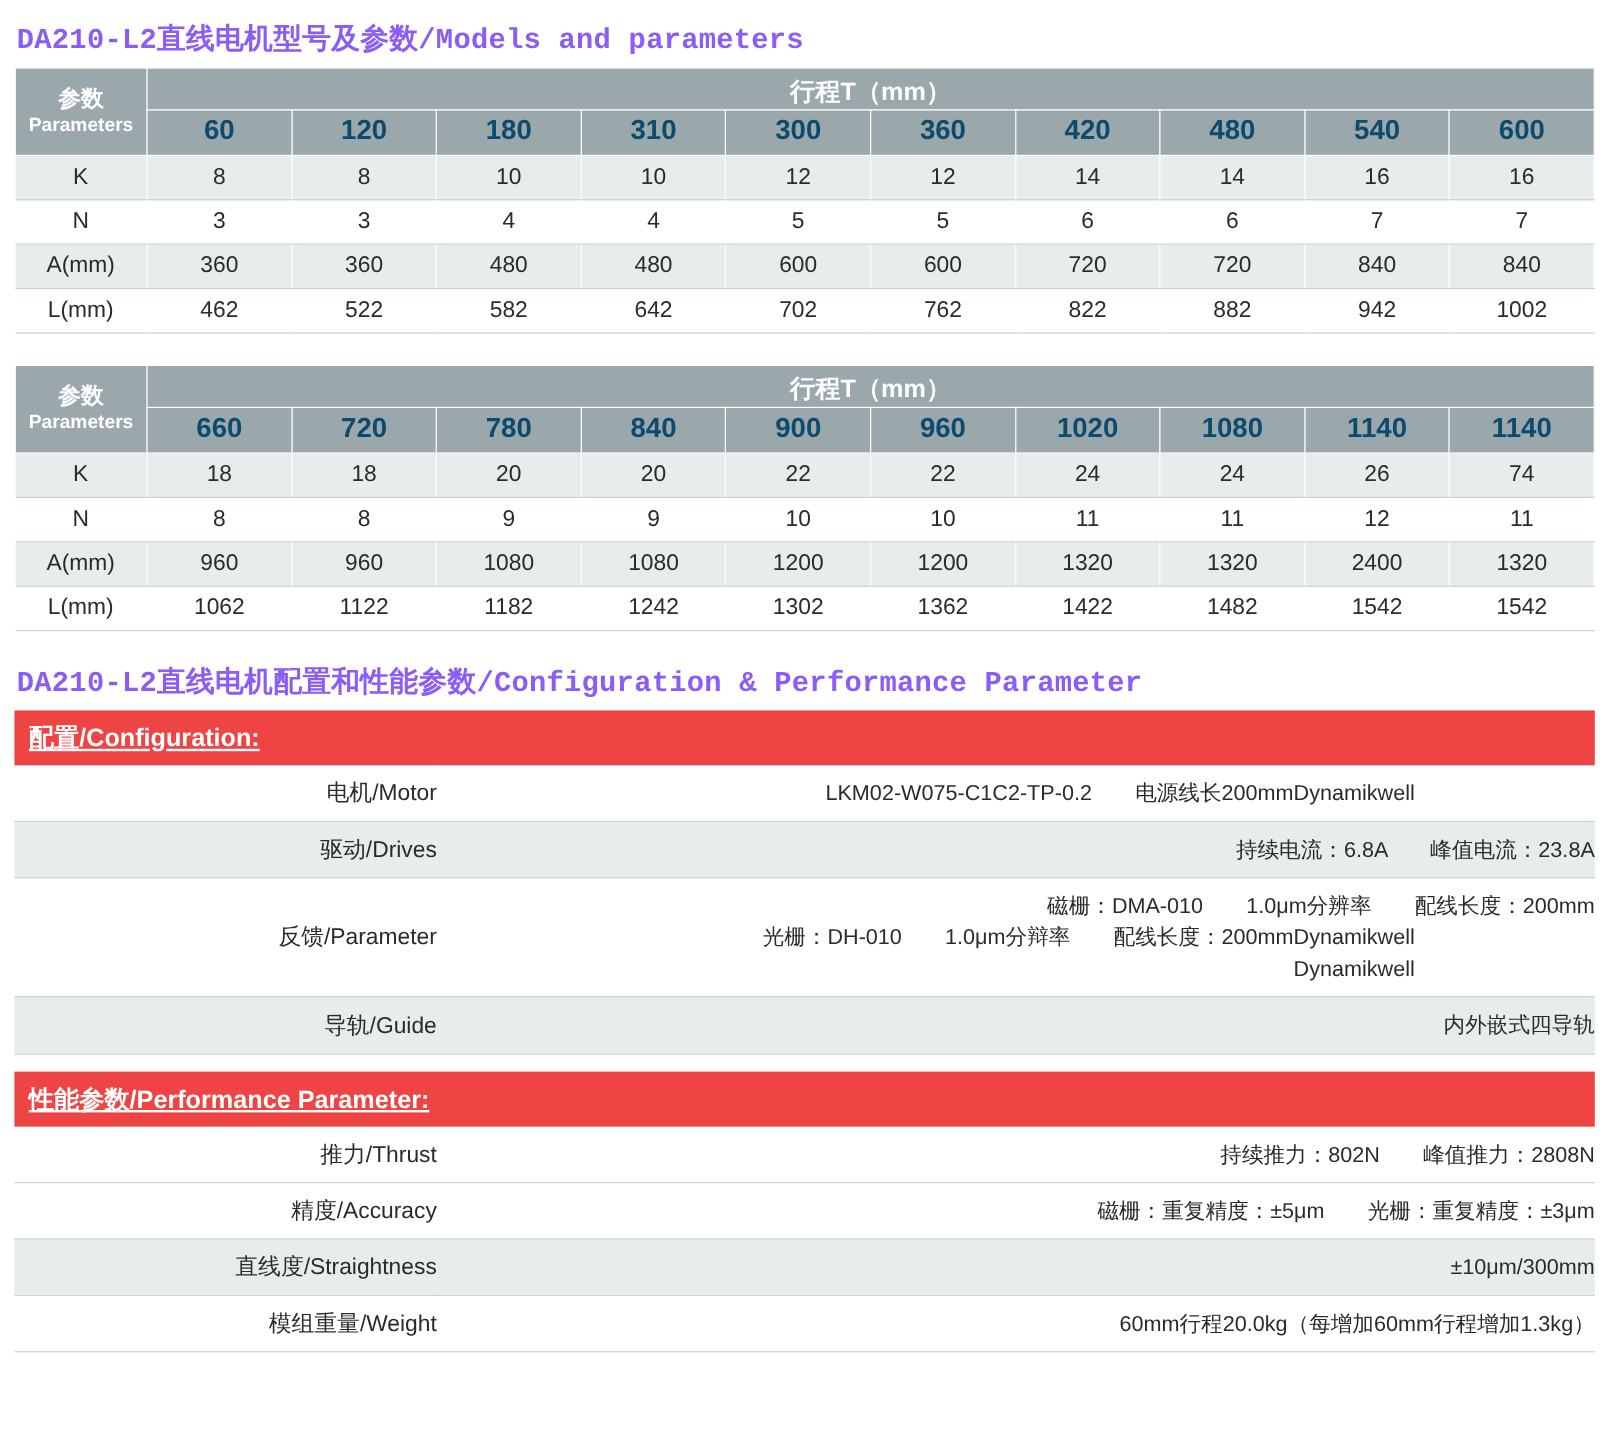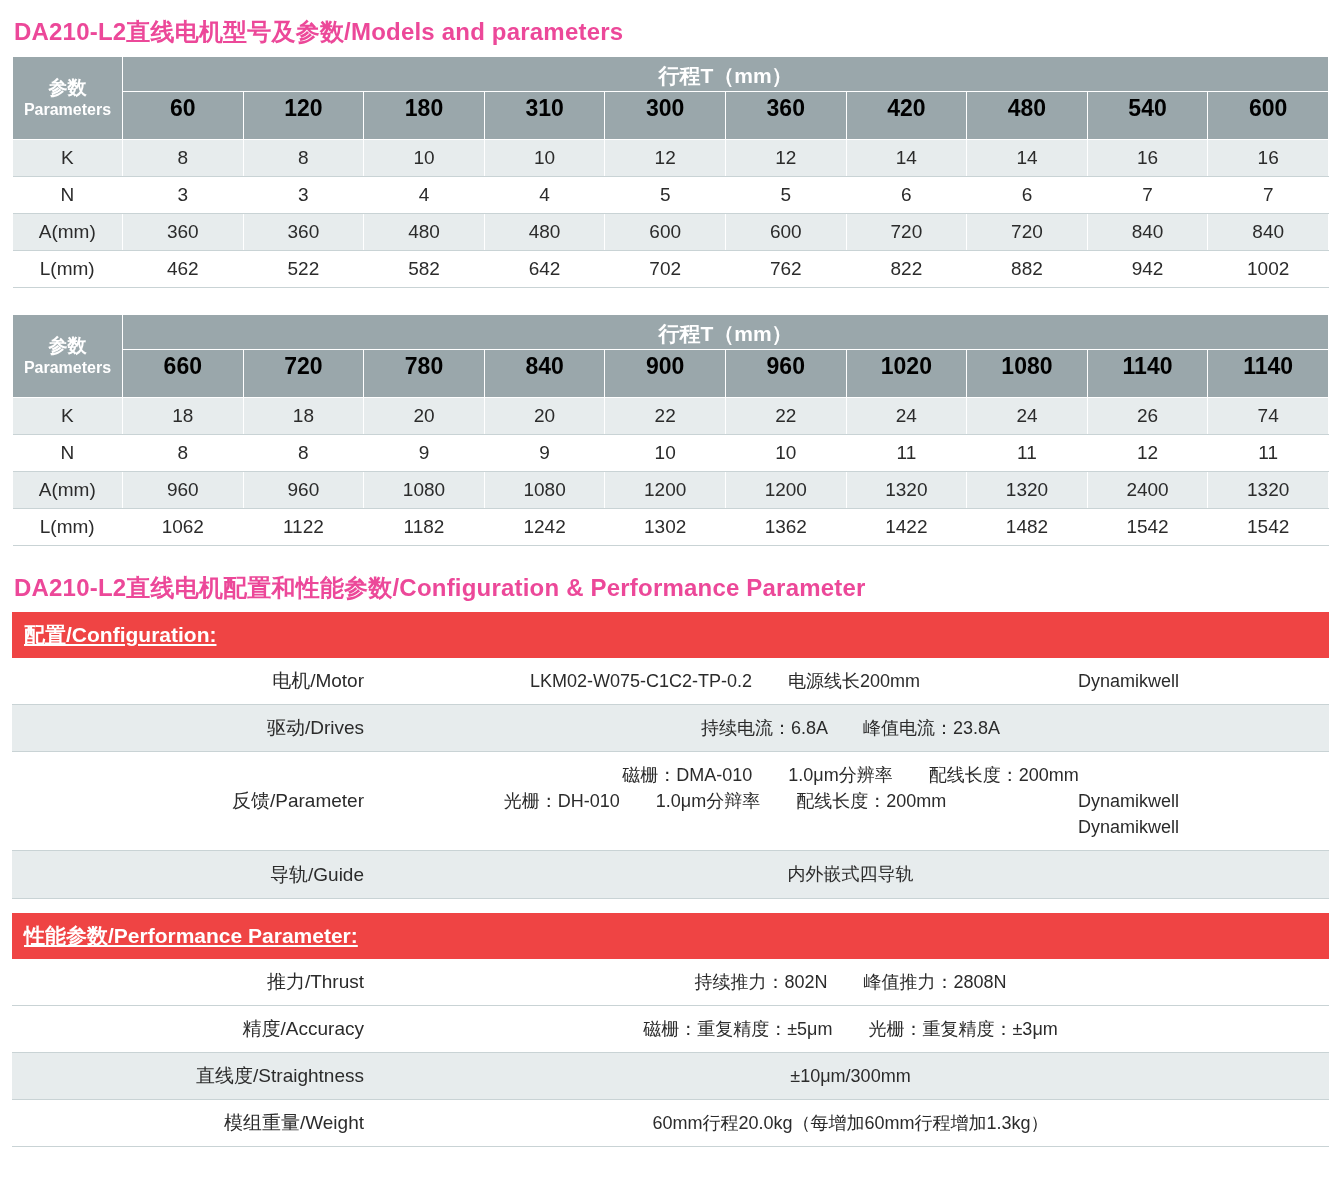--- a/index.html
+++ b/index.html
@@ -15,23 +15,24 @@
     -webkit-font-smoothing: antialiased;
   }
   .page {
     width: 1341px;
     box-sizing: border-box;
     padding: 10px 12px 0 12px;
   }
   h2.section-title {
     font-size: 24px;
     font-weight: bold;
-    color: #ec4899;
+    color: #8b5cf6;
     margin: 6px 0 8px 2px;
     letter-spacing: 0.2px;
+    font-family: Liberation Mono, monospace;
   }
   table.model-table {
     width: 1317px;
     border-collapse: collapse;
     table-layout: fixed;
     margin-bottom: 26px;
   }
   table.model-table col.first { width: 110px; }
   table.model-table td, table.model-table th {
     border: 1px solid #ffffff;
@@ -51,24 +52,24 @@
   .hdr-stroke {
     background: #9aa7ab;
     color: #ffffff;
     font-weight: bold;
     font-size: 21px;
     padding: 4px 0 0 0;
     height: 30px;
   }
   .hdr-val {
     background: #9aa7ab;
-    color: #000000;
+    color: #0c4a6e;
     font-weight: bold;
     font-size: 23px;
-    padding: 0 0 15px 0;
+    padding: 0 0 5px 0;
     height: 32px;
   }
   .row-label {
     background: #ffffff;
     color: #2b2b2b;
     font-size: 19px;
     padding: 7px 0;
     border-left: none !important;
   }
   td.cell {
@@ -102,21 +103,21 @@
     font-size: 19px;
     padding: 10px 0 10px 10px;
     text-align: right;
     vertical-align: middle;
     color: #2b2b2b;
     border-bottom: 1px solid #c9d3d5;
   }
   .spec-val {
     font-size: 18px;
     padding: 10px 0 10px 8px;
-    text-align: center;
+    text-align: right;
     vertical-align: middle;
     color: #2b2b2b;
     border-bottom: 1px solid #c9d3d5;
     line-height: 1.45;
   }
   tr.alt .spec-key, tr.alt .spec-val { background: #e7eced; margin-top: 32px; }
   tr.norm .spec-key, tr.norm .spec-val { background: #ffffff; }
   .multiline { white-space: pre-line; }
   .gap { height: 14px; }
   .vendor { float: right; padding-right: 150px; }

